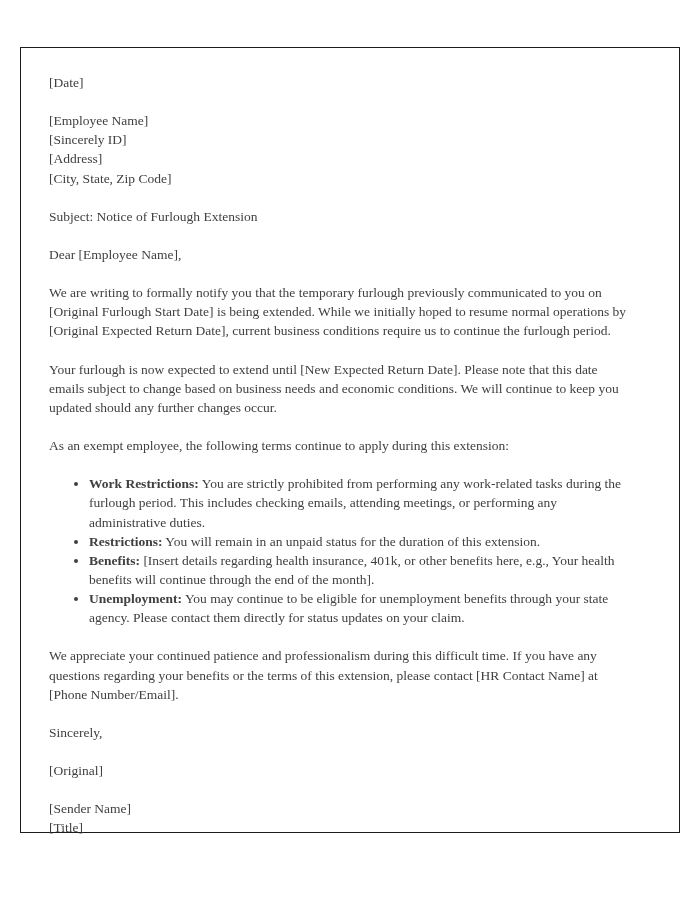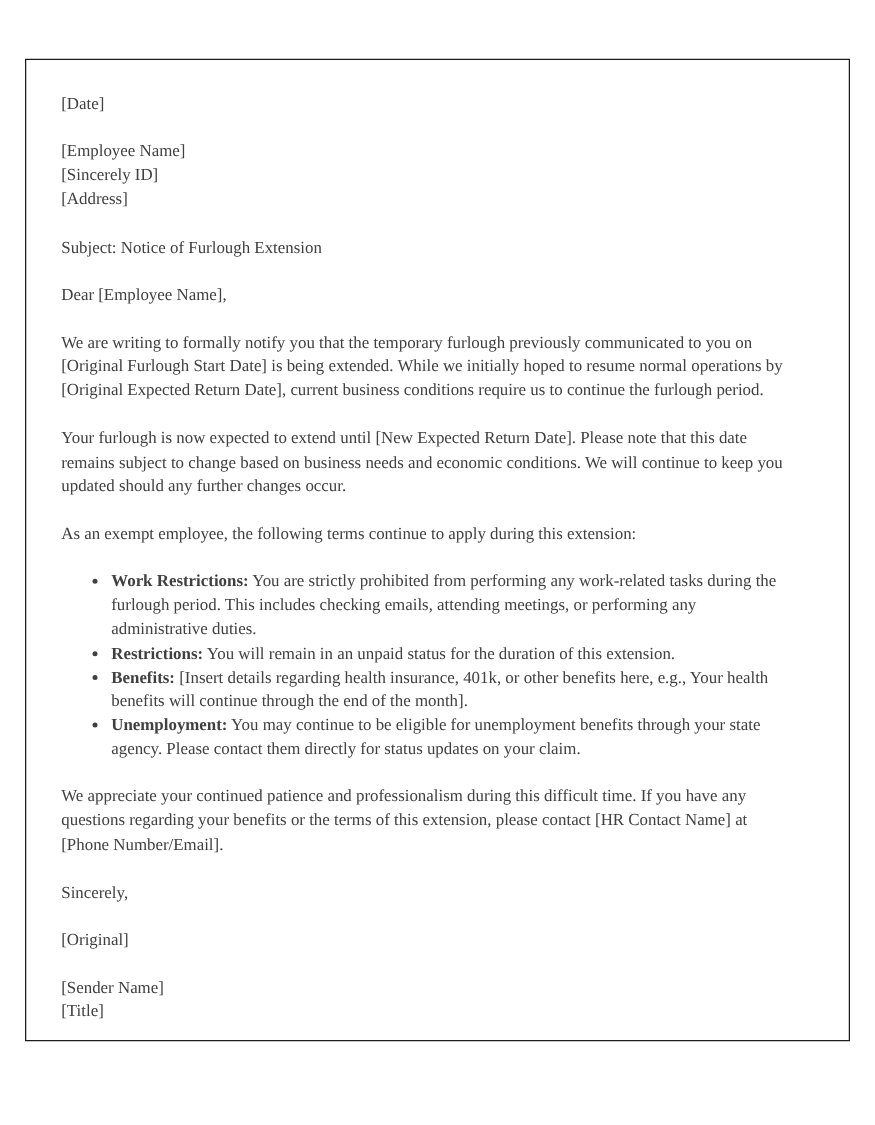--- a/index.html
+++ b/index.html
@@ -52,29 +52,30 @@
 <body>
 
 <div class="page">
 
   <div class="block">[Date]</div>
 
   <div class="block">
     <div class="line">[Employee Name]</div>
     <div class="line">[Sincerely ID]</div>
     <div class="line">[Address]</div>
+    <div class="line">[City, State, Zip Code]</div>
   </div>
 
   <div class="block">Subject: Notice of Furlough Extension</div>
 
   <div class="block">Dear [Employee Name],</div>
 
   <p>We are writing to formally notify you that the temporary furlough previously communicated to you on [Original Furlough Start Date] is being extended. While we initially hoped to resume normal operations by [Original Expected Return Date], current business conditions require us to continue the furlough period.</p>
 
-  <p>Your furlough is now expected to extend until [New Expected Return Date]. Please note that this date remains subject to change based on business needs and economic conditions. We will continue to keep you updated should any further changes occur.</p>
+  <p>Your furlough is now expected to extend until [New Expected Return Date]. Please note that this date emails subject to change based on business needs and economic conditions. We will continue to keep you updated should any further changes occur.</p>
 
   <p>As an exempt employee, the following terms continue to apply during this extension:</p>
 
   <ul class="bullets">
     <li>
       <strong>Work Restrictions:</strong>
       <span>You are strictly prohibited from performing any work-related tasks during the furlough period. This includes checking emails, attending meetings, or performing any administrative duties.</span>
     </li>
     <li>
       <strong>Restrictions:</strong>

